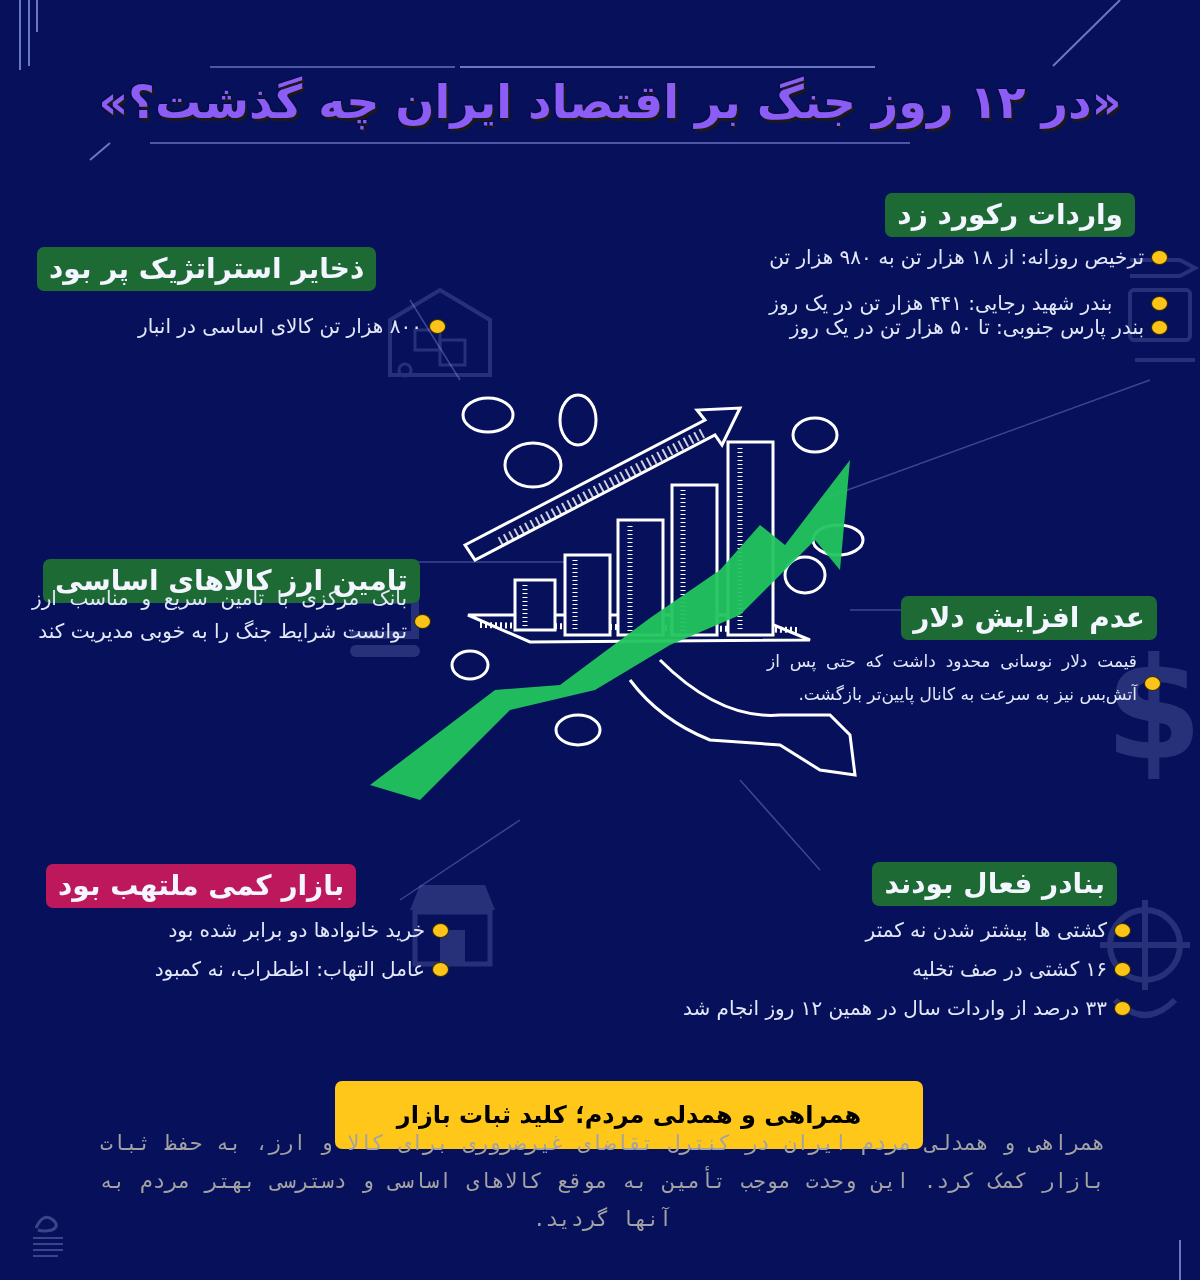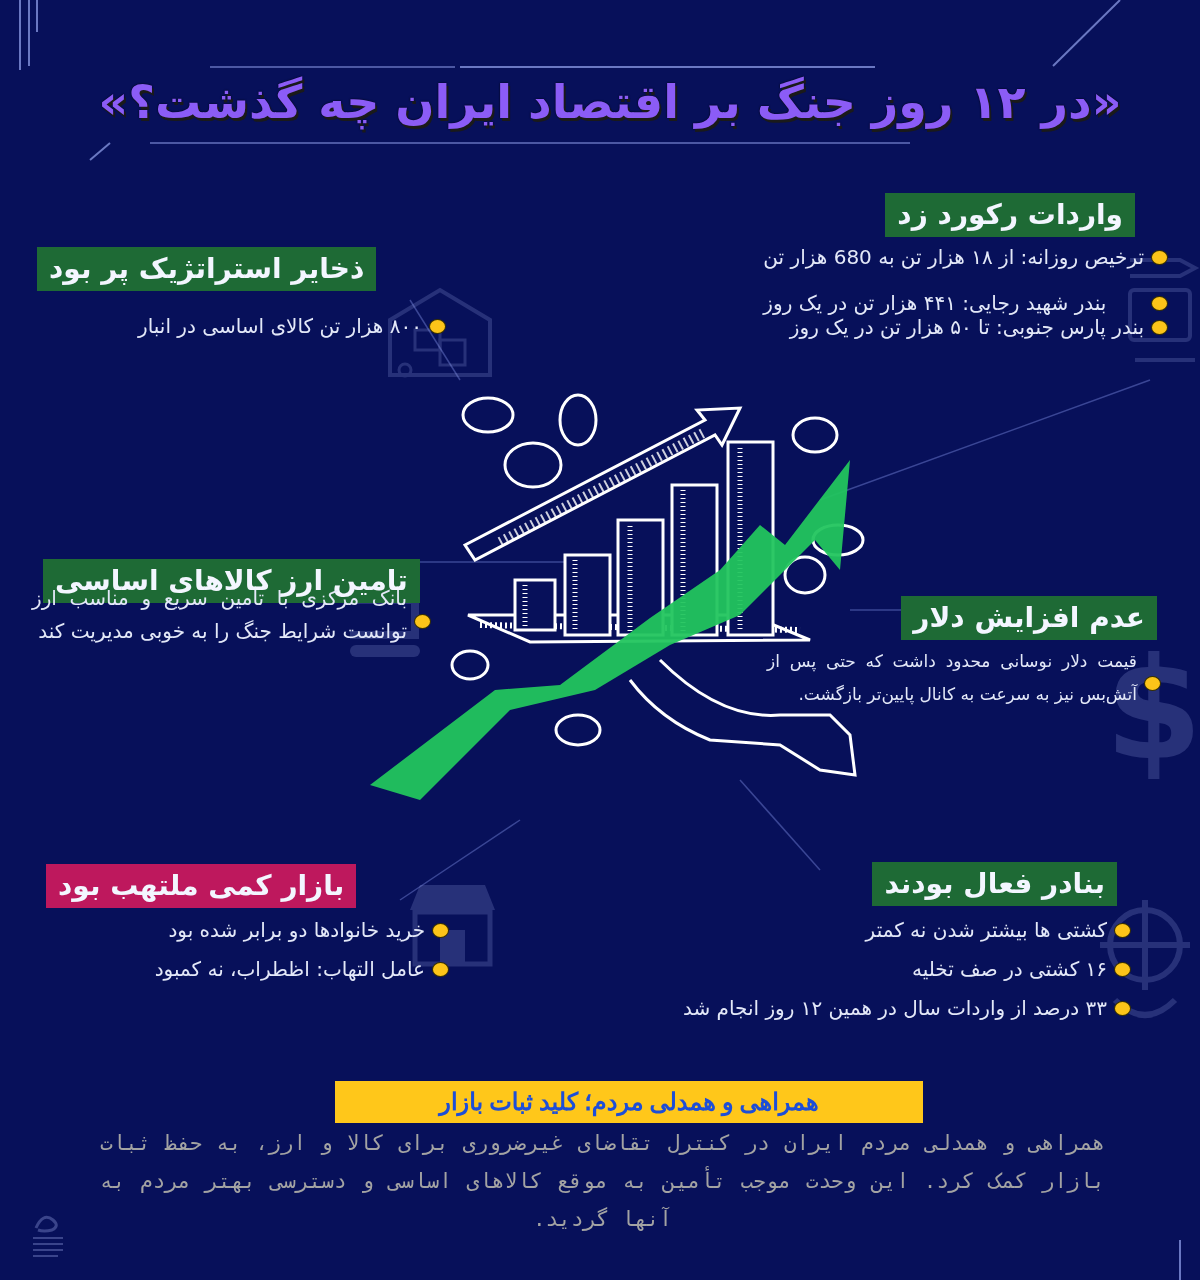--- a/index.html
+++ b/index.html
@@ -14,25 +14,25 @@
   .title {
     position: absolute; left: 80px; top: 62px; width: 1060px; height: 80px;
     display: flex; align-items: center; justify-content: center;
     font-family: "DejaVu Sans", sans-serif; font-weight: bold; font-size: 46px;
     color: #8b5cf6; direction: rtl;
     text-shadow: 2px 3px 0 #1a1a1a, 0 0 2px #000;
     letter-spacing: -1px;
   }
   .heading {
     position: absolute; direction: rtl; font-weight: bold; color: #f3f6ff;
-    font-size: 28px; padding: 2px 12px; white-space: nowrap; line-height: 40px;
+    font-size: 28px; padding: 2px 12px; white-space: nowrap; line-height: 40px; border-radius: 7px;
   }
   .heading.green { background: #1e6a35; }
   .heading.red { background: #be185d; }
-  .heading.yellow { background: #ffc71a; color: #1d4ed8; font-size: 24px; padding: 2px 18px; line-height: 38px; font-family: Liberation Serif, serif; }
+  .heading.yellow { background: #ffc71a; color: #000000; font-size: 24px; padding: 15px 18px; line-height: 38px; }
   .bullets { position: absolute; direction: rtl; list-style: none; }
   .bullets li {
     display: flex; align-items: center; gap: 8px;
     font-size: 20px; color: #e3e8f8; white-space: nowrap; line-height: 24px;
   }
   .dot {
     width: 15px; height: 13px; border-radius: 50%; background: #fcc419;
     flex: 0 0 auto; box-shadow: 0 0 0 1px #3a3200;
   }
   .para {
@@ -139,21 +139,21 @@
 
   <path d="M10 405 L135 310 L200 305 L290 238 L360 190 L400 145 L425 165 L490 80 L480 190 L455 160 L380 235 L310 265 L235 310 L150 330 L60 420 Z" fill="#22c55e" opacity=".95"></path>
 
   <path d="M300 280 Q360 340 420 335 L470 335 L490 355 L495 395 L460 390 L420 365 L350 360 Q300 340 270 300" fill="none" stroke="#ffffff" stroke-width="3"></path>
 </svg>
 
 <div class="heading green" style="right:65px;top:193px;">واردات رکورد زد</div>
 <ul class="bullets" style="right:33px;top:245px;">
   <li style="margin-bottom:22px;">
       <span class="dot"></span>
-      <span>ترخیص روزانه: از ۱۸ هزار تن به 680 هزار تن</span>
+      <span>ترخیص روزانه: از ۱۸ هزار تن به ۹۸۰ هزار تن</span>
     </li>
   <li style="justify-content:space-between;">
       <span class="dot"></span>
       <span>بندر شهید رجایی: ۴۴۱ هزار تن در یک روز</span>
     </li>
   <li>
       <span class="dot"></span>
       <span>بندر پارس جنوبی: تا ۵۰ هزار تن در یک روز</span>
     </li>
 </ul>

